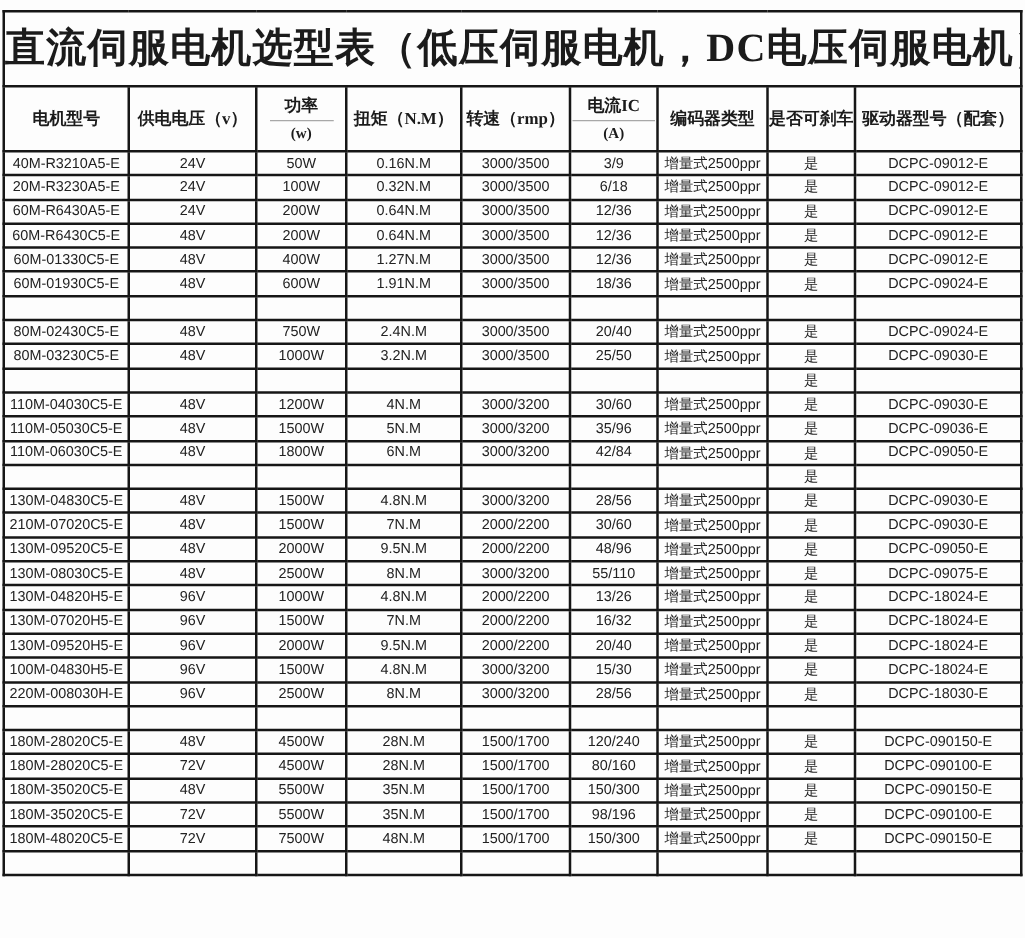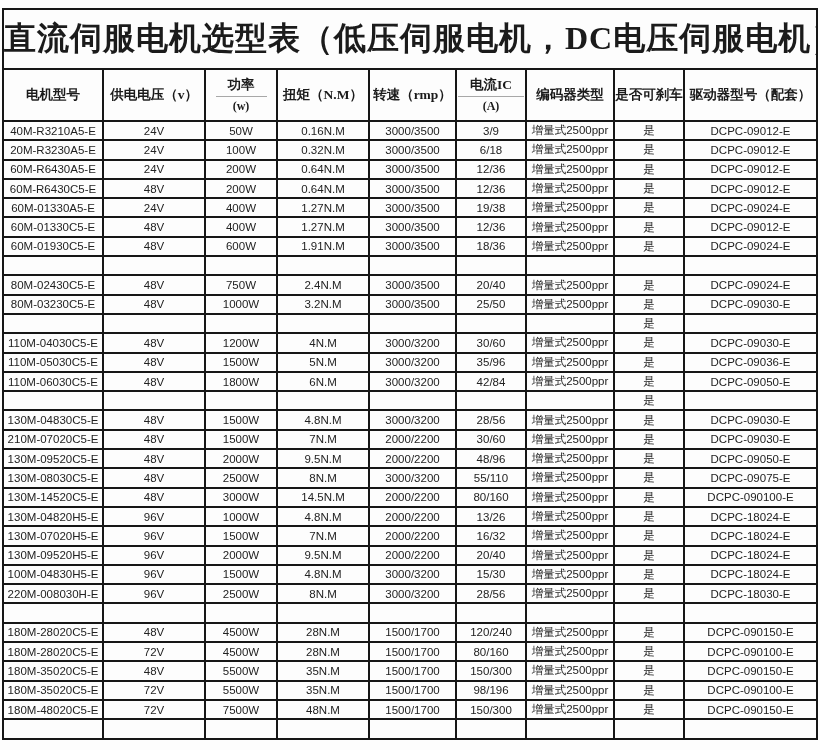--- a/index.html
+++ b/index.html
@@ -117,31 +117,20 @@
           <td>48V</td>
           <td>200W</td>
           <td>0.64N.M</td>
           <td>3000/3500</td>
           <td>12/36</td>
           <td>增量式2500ppr</td>
           <td>是</td>
           <td>DCPC-09012-E</td>
         </tr>
         <tr>
-          <td>60M-01330A5-E</td>
-          <td>24V</td>
-          <td>400W</td>
-          <td>1.27N.M</td>
-          <td>3000/3500</td>
-          <td>19/38</td>
-          <td>增量式2500ppr</td>
-          <td>是</td>
-          <td>DCPC-09024-E</td>
-        </tr>
-        <tr>
           <td>60M-01330C5-E</td>
           <td>48V</td>
           <td>400W</td>
           <td>1.27N.M</td>
           <td>3000/3500</td>
           <td>12/36</td>
           <td>增量式2500ppr</td>
           <td>是</td>
           <td>DCPC-09012-E</td>
         </tr>
@@ -280,31 +269,20 @@
         <tr>
           <td>130M-08030C5-E</td>
           <td>48V</td>
           <td>2500W</td>
           <td>8N.M</td>
           <td>3000/3200</td>
           <td>55/110</td>
           <td>增量式2500ppr</td>
           <td>是</td>
           <td>DCPC-09075-E</td>
-        </tr>
-        <tr>
-          <td>130M-14520C5-E</td>
-          <td>48V</td>
-          <td>3000W</td>
-          <td>14.5N.M</td>
-          <td>2000/2200</td>
-          <td>80/160</td>
-          <td>增量式2500ppr</td>
-          <td>是</td>
-          <td>DCPC-090100-E</td>
         </tr>
         <tr>
           <td>130M-04820H5-E</td>
           <td>96V</td>
           <td>1000W</td>
           <td>4.8N.M</td>
           <td>2000/2200</td>
           <td>13/26</td>
           <td>增量式2500ppr</td>
           <td>是</td>

